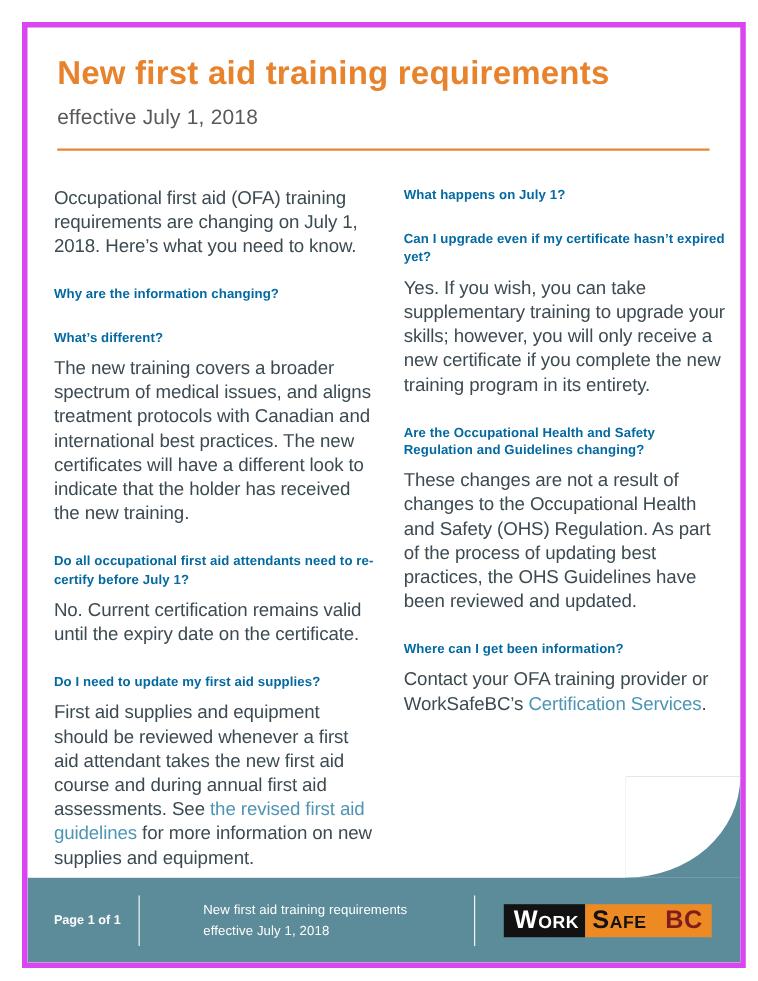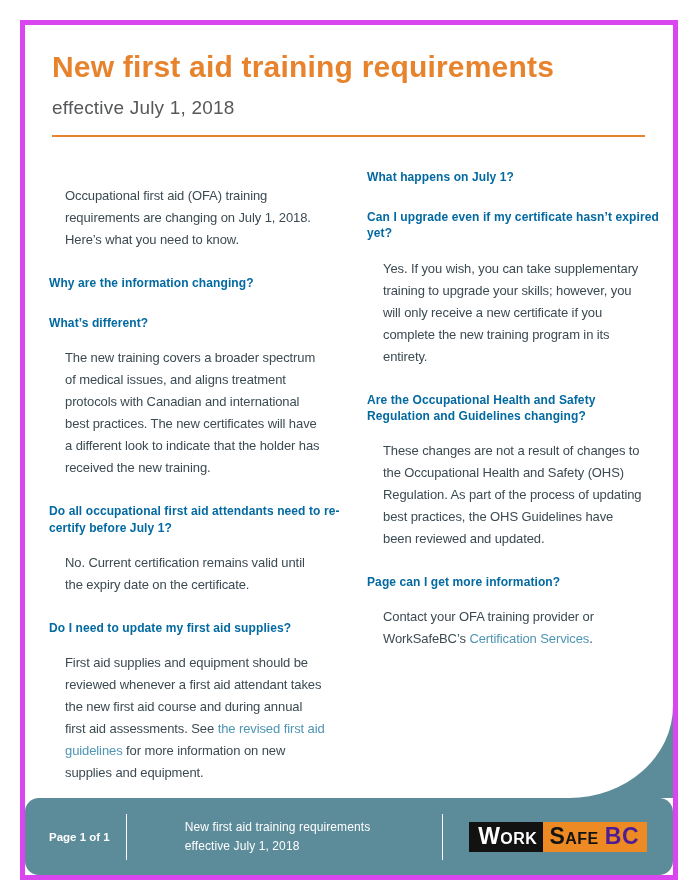--- a/index.html
+++ b/index.html
@@ -43,22 +43,22 @@
   }
   
   .content {
     display: flex;
     gap: 26px;
     padding: 32px 14px 0 24px;
     color: #3C4A52;
   }
   .col { width: 292px; }
   .content p {
-    margin: 16px;
-    font-size: 13px;
+    margin: 0;
+    font-size: 17px;
     line-height: 22px;
     letter-spacing: -0.1px;
   }
   .content h2 {
     margin: 24px 0 9px 0;
     color: #0369a1;
     font-size: 12px;
     line-height: 1.35;
     font-weight: bold;
     letter-spacing: 0.1px;
@@ -88,21 +88,20 @@
   .footer {
     position: absolute;
     left: 0;
     right: 0;
     bottom: 0;
     height: 77px;
     background: #5C8B9A;
     display: flex;
     align-items: center;
     color: #ffffff;
-    border-radius: 14px;
   }
   .page-indicator {
     margin-left: 24px;
     font-size: 11.5px;
     font-weight: bold;
     white-space: nowrap;
   }
   .vdiv { width: 1px; height: 46px; background: #ffffff; flex: 0 0 auto; }
   .vdiv-1 { margin-left: 16px; }
   .doc-ref {
@@ -132,22 +131,22 @@
     color: #ffffff;
     padding: 0 6px 0 9px;
   }
   .logo-orange {
     background: #EE8A23;
     color: #121212;
     padding: 0 8px 0 6px;
     justify-content: space-between;
   }
   .logo-bc {
-    color: #4c1d95;
-    margin-left: 6px;
+    color: #7f1d1d;
+    margin-left: 17px;
     font-variant: normal;
     letter-spacing: 0.5px;
   }
 </style>
 </head>
 <body>
 
 <div class="page">
 
   <div class="header">
@@ -175,21 +174,21 @@
 
     <div class="col col-right">
       <h2>What happens on July 1?</h2>
 
       <h2>Can I upgrade even if my certificate hasn’t expired yet?</h2>
       <p>Yes. If you wish, you can take supplementary training to upgrade your skills; however, you will only receive a new certificate if you complete the new training program in its entirety.</p>
 
       <h2>Are the Occupational Health and Safety Regulation and Guidelines changing?</h2>
       <p>These changes are not a result of changes to the Occupational Health and Safety (OHS) Regulation. As part of the process of updating best practices, the OHS Guidelines have been reviewed and updated.</p>
 
-      <h2>Page can I get more information?</h2>
+      <h2>Where can I get been information?</h2>
       <p><span>Contact your OFA training provider or WorkSafeBC’s </span><a href="#" class="link">Certification Services</a><span>.</span></p>
     </div>
 
   </div>
 
   <div class="corner">
     <div class="corner-mask"></div>
   </div>
 
   <div class="footer">

